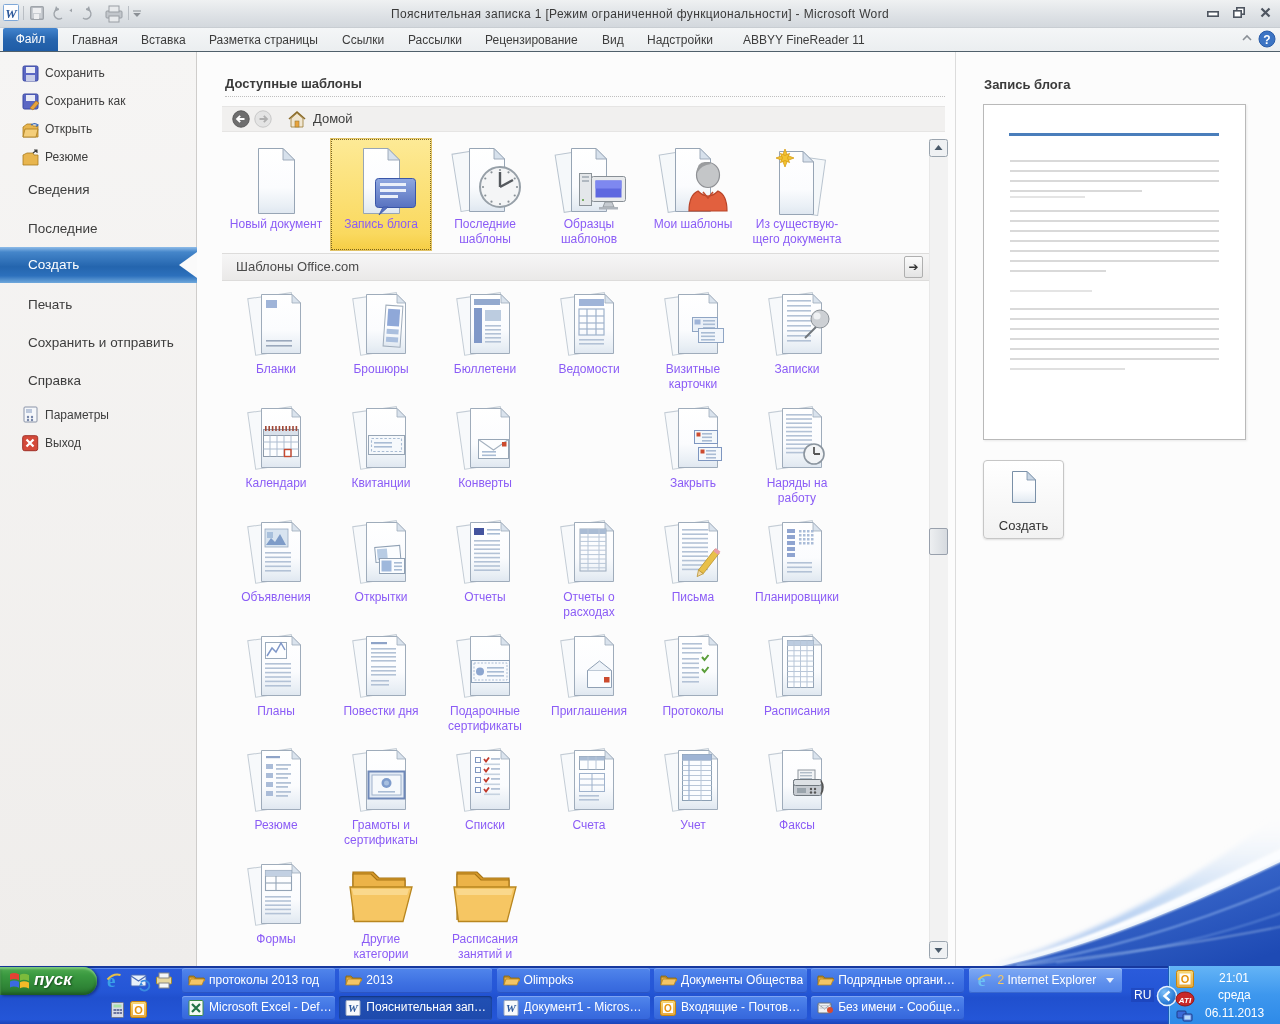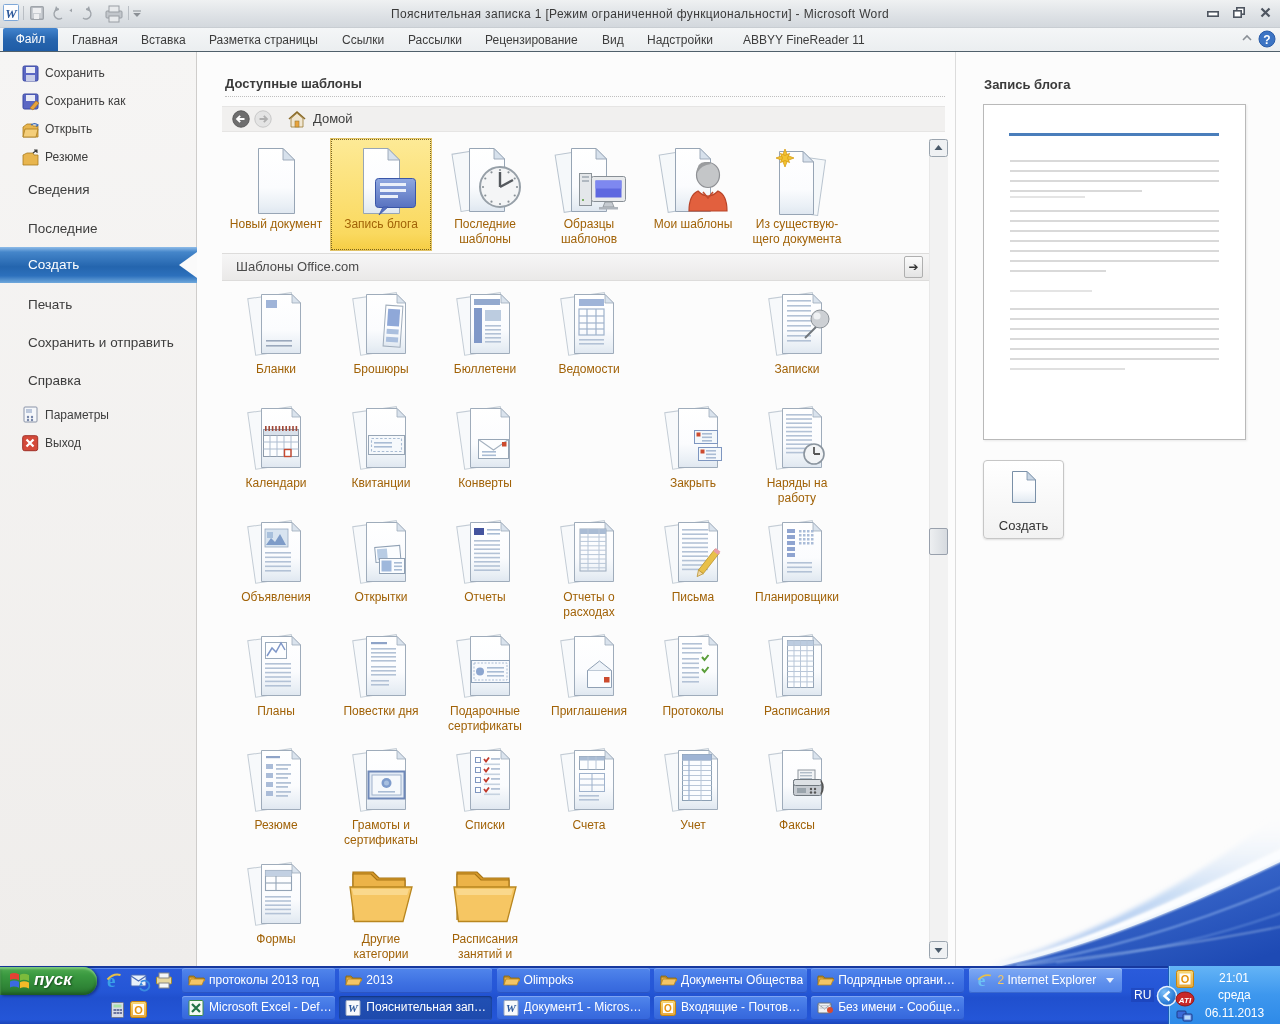--- a/index.html
+++ b/index.html
@@ -24,21 +24,21 @@
 #rightp{left:955px;top:52px;width:325px;height:914px;background:#FCFCFC;border-left:1px solid #DCDCDC;}
 .hdr{font-weight:bold;font-size:13px;color:#3B3B3B;}
 
 #navbar{left:25px;top:54px;width:723px;height:26px;background:#F1F0EF;border-top:1px solid #E6E5E4;border-bottom:1px solid #E6E5E4;}
 
 #offbar{left:25px;top:201px;width:723px;height:28px;background:linear-gradient(#F6F6F6,#EAE9E8);border-top:1px solid #DDDCDB;border-bottom:1px solid #DDDCDB;}
 #sbox{left:388px;top:204px;width:315px;height:22px;background:#fff;border:1px solid #C0C0C0;font-size:12px;color:#9A9A9A;line-height:20px;padding-left:7px;}
 #gobtn{left:707px;top:204px;width:19px;height:22px;background:linear-gradient(#FBFBFB,#E4E4E4);border:1px solid #AFAFAF;border-radius:2px;text-align:center;line-height:20px;font-size:12px;color:#333;}
 
 .tpl{position:absolute;width:104px;text-align:center;}
-.tpl .lbl{font-size:12px;line-height:15px;color:#a16207;}
+.tpl .lbl{font-size:12px;line-height:15px;color:#8b5cf6;}
 .ticon{display:block;margin:0 auto;}
 #selbox{left:133px;top:86px;width:102px;height:113px;background:linear-gradient(#FDEA96,#FAD95F 85%,#F6CE45);border:1px solid #E0C266;outline:1px dotted #7A6420;outline-offset:-2px;}
 
 #sctrack{left:732px;top:87px;width:19px;height:820px;background:#F2F2F2;border-left:1px solid #E8E8E8;}
 #scthumb{left:732px;top:476px;width:19px;height:27px;background:linear-gradient(90deg,#EDEFF1,#D6DADF);border:1px solid #98A0AC;border-radius:2px;}
 
 #pvbox{left:27px;top:52px;width:263px;height:336px;background:#fff;border:1px solid #B9B9B9;box-shadow:1px 1px 2px rgba(0,0,0,0.08);}
 .pline{position:absolute;left:26px;height:2px;background:#D9D9D9;}
 #crbtn{left:27px;top:408px;width:81px;height:79px;background:linear-gradient(#FFFFFF,#F2F2F2);border:1px solid #C6C6C6;border-radius:4px;box-shadow:0 1px 2px rgba(0,0,0,0.12);}
 #crbtn .lbl{position:absolute;top:57px;width:100%;text-align:center;font-size:13px;color:#333;}
@@ -352,20 +352,43 @@
               <line x1="49" y1="21" x2="49" y2="47"></line>
               <line x1="32" y1="28" x2="57" y2="28"></line>
               <line x1="32" y1="35" x2="57" y2="35"></line>
               <line x1="32" y1="41" x2="57" y2="41"></line>
             </g>
             <rect x="32" y="51" width="25" height="1.6" fill="#B3C2D6"></rect>
             <rect x="32" y="55" width="25" height="1.6" fill="#B3C2D6"></rect>
           </svg>
         </div>
         <div class="lbl">Ведомости</div>
+      </div>
+      <div class="tpl" style="left:444px;top:236px">
+        <div style="height:74px">
+          <svg class="ticon" width="84" height="74" viewBox="0 0 84 74">
+            <g transform="rotate(-8 39 36)">
+              <rect x="17.5" y="7.5" width="44" height="57" fill="#F7F9FB" stroke="#C3CCD5"></rect>
+            </g>
+            <path d="M27.5,6.5 H58 L66.5,15 V65.5 H27.5 Z" fill="url(#pg)" stroke="#9FACBB"></path>
+            <path d="M58,6.5 V15 H66.5 Z" fill="#DAE3ED" stroke="#9FACBB" stroke-width="0.8"></path>
+            <g>
+              <rect x="41.5" y="29.5" width="25" height="14" fill="#EAF0F8" stroke="#8FA5C4"></rect>
+              <rect x="43.5" y="31.5" width="6" height="5" fill="#9FB4D8"></rect>
+              <rect x="52" y="32.0" width="12" height="1.6" fill="#A9BCD4"></rect>
+              <rect x="52" y="35.5" width="12" height="1.6" fill="#A9BCD4"></rect>
+              <rect x="52" y="39.0" width="12" height="1.6" fill="#A9BCD4"></rect>
+              <rect x="47.5" y="40.5" width="25" height="14" fill="#F2F6FB" stroke="#8FA5C4"></rect>
+              <rect x="50" y="44.0" width="14" height="1.6" fill="#A9BCD4"></rect>
+              <rect x="50" y="47.5" width="14" height="1.6" fill="#A9BCD4"></rect>
+              <rect x="50" y="51.0" width="14" height="1.6" fill="#A9BCD4"></rect>
+            </g>
+          </svg>
+        </div>
+        <div class="lbl">Визитные<br>карточки</div>
       </div>
       <div class="tpl" style="left:548px;top:236px">
         <div style="height:74px">
           <svg class="ticon" width="84" height="74" viewBox="0 0 84 74">
             <g transform="rotate(-8 39 36)">
               <rect x="17.5" y="7.5" width="44" height="57" fill="#F7F9FB" stroke="#C3CCD5"></rect>
             </g>
             <path d="M27.5,6.5 H58 L66.5,15 V65.5 H27.5 Z" fill="url(#pg)" stroke="#9FACBB"></path>
             <path d="M58,6.5 V15 H66.5 Z" fill="#DAE3ED" stroke="#9FACBB" stroke-width="0.8"></path>
             <rect x="32" y="12" width="24" height="1.6" fill="#B3C2D6"></rect>

